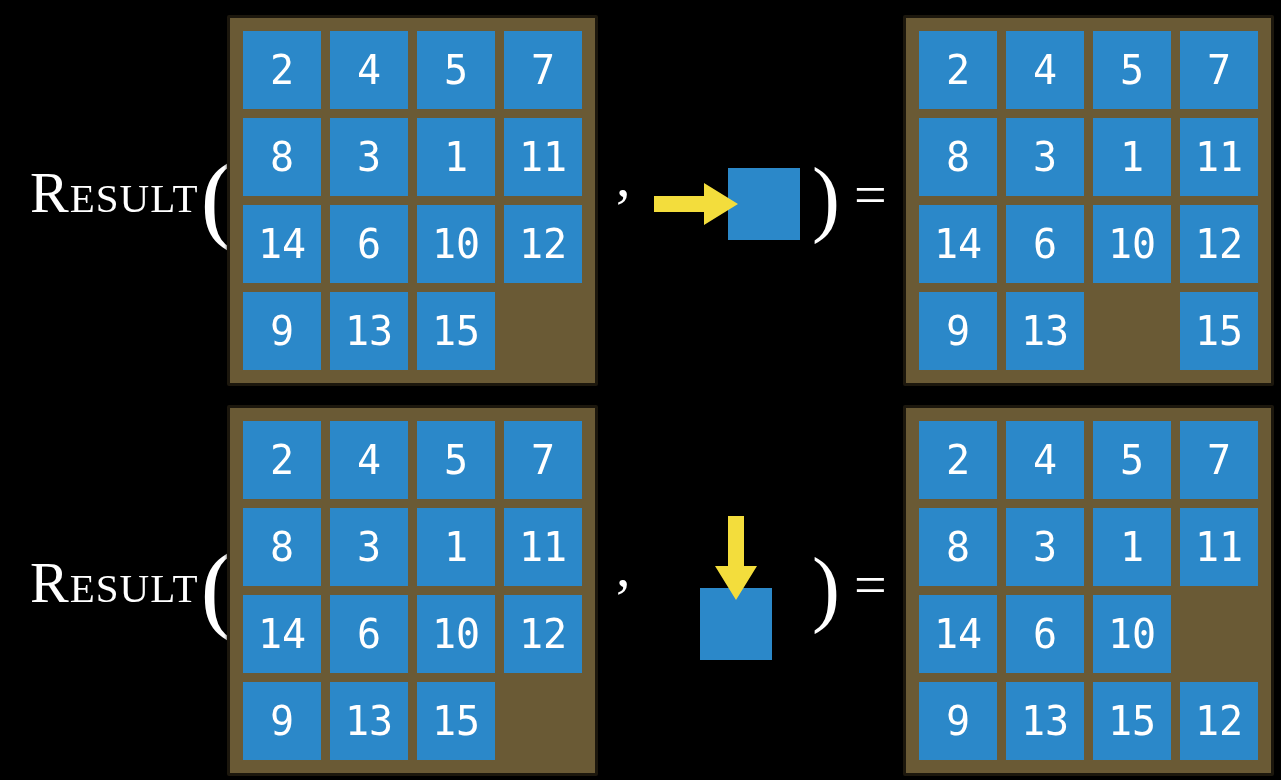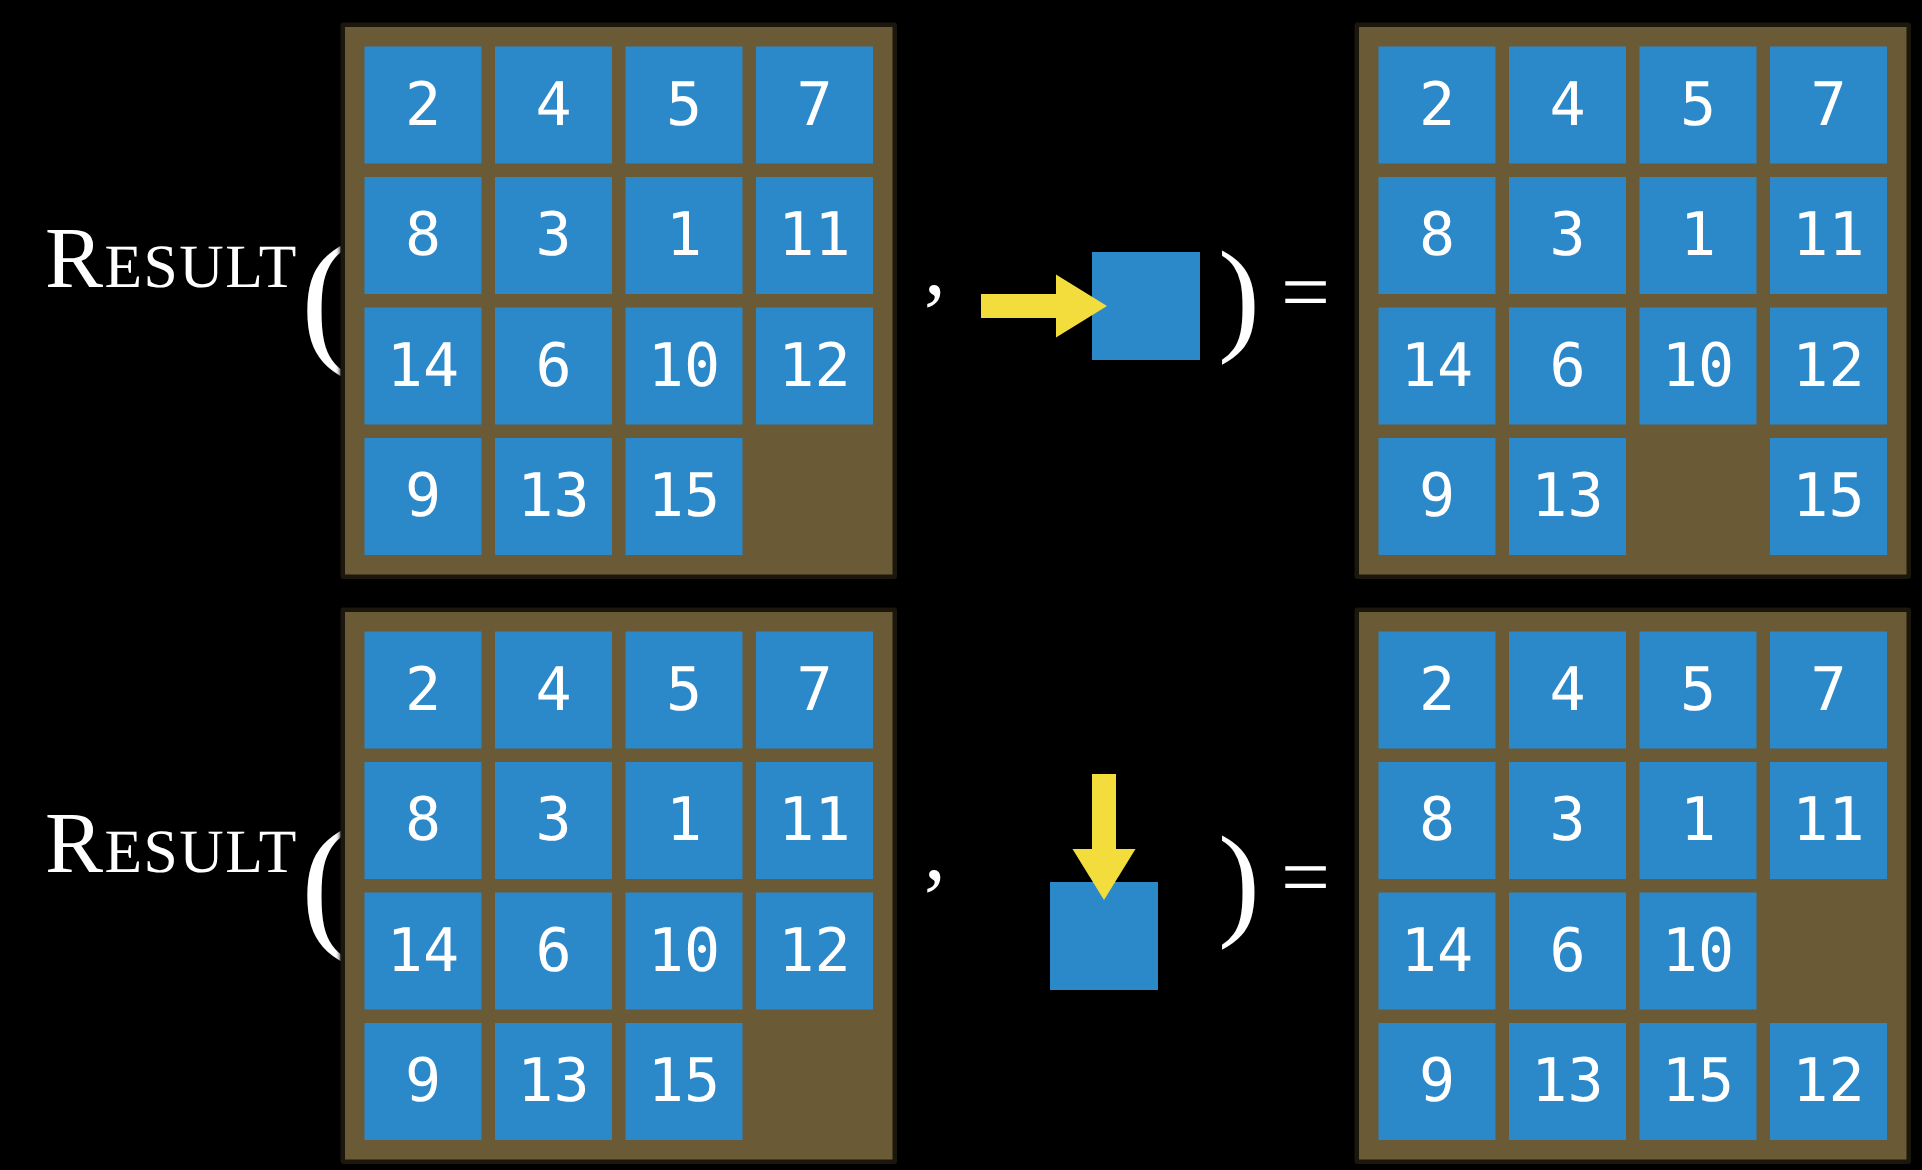--- a/index.html
+++ b/index.html
@@ -4,21 +4,21 @@
 <style>
   html,body{margin:0;padding:0;background:#000;}
   .canvas{position:relative;width:1281px;height:780px;background:var(--background,#000);overflow:hidden;
           font-family:"Liberation Serif",serif;color:#fff;}
   .row{position:absolute;left:0;width:1281px;height:390px;}
   .row.r1{top:0;}
   .row.r2{top:390px;}
 
   
   .func-label{position:absolute;left:30px;top:50%;transform:translateY(-52%);
-              display:flex;align-items:flex-start;white-space:nowrap;}
+              display:flex;align-items:center;white-space:nowrap;}
   .fname{font-size:58px;line-height:1;font-variant:small-caps;letter-spacing:1px;}
   .oparen{font-size:100px;line-height:1;font-weight:400;transform:translateY(5px);margin-left:2px;}
 
   
   .puzzle{position:absolute;top:15px;display:grid;grid-template-columns:repeat(4,78px);
           grid-auto-rows:78px;gap:9px;padding:13px;width:339px;height:339px;
           background:var(--frame-brown,#6a5a35);border:3px solid var(--frame-border,#1c170d);
           border-radius:2px;box-shadow:0 0 3px #000;}
   .puzzle.in{left:227px;}
   .puzzle.out{left:903px;}

